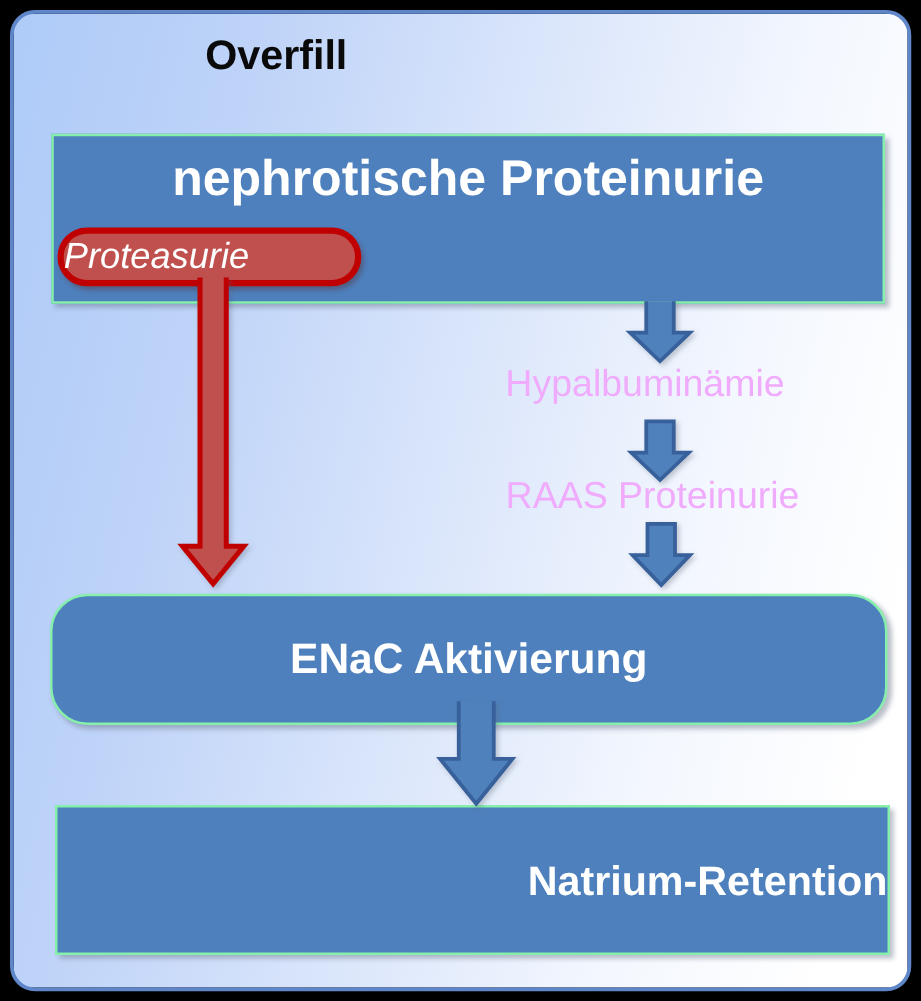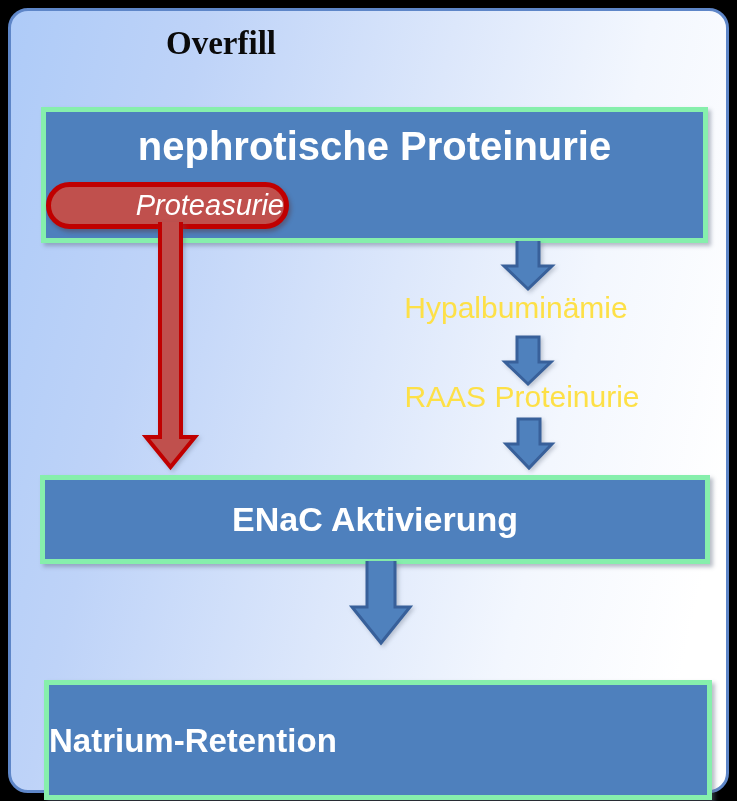--- a/index.html
+++ b/index.html
@@ -2,45 +2,45 @@
 <html><head>
 <meta charset="utf-8">
 <style>
   html,body{margin:0;padding:0;background:#000;}
   body{width:737px;height:801px;overflow:hidden;
        font-family:"Liberation Sans",sans-serif;}
   .frame{position:relative;width:737px;height:801px;background:#000;
          border-radius:16px;box-sizing:border-box;}
   .panel{position:absolute;left:8px;top:8px;right:8px;bottom:8px;
          border:3px solid #5E86C8;border-radius:20px;box-sizing:border-box;
-         background:linear-gradient(103deg,#AECBF8 0%,#BED3F8 22%,#DCE7FB 50%,#F3F7FE 72%,#FFFFFF 92%);font-family:Liberation Serif, serif;}
+         background:linear-gradient(103deg,#AECBF8 0%,#BED3F8 22%,#DCE7FB 50%,#F3F7FE 72%,#FFFFFF 92%);}
   .col-head{position:absolute;top:14px;font-size:33px;font-weight:bold;color:#0a0a0a;
             text-align:center;letter-spacing:0px;}
   .col-head.left{left:90px;width:240px;}
   .col-head.right{left:440px;width:240px;}
   .bluebox{position:absolute;box-sizing:border-box;background:#4E80BD;
-           border:5px solid #86efac;
+           border:2px solid #86efac;
            box-shadow:3px 3px 4px rgba(100,110,130,0.45);}
   .box1{left:41px;top:107px;width:667px;height:136px;}
   .box1 .title{position:absolute;left:0;top:12px;width:100%;text-align:center;
                font-size:40px;font-weight:bold;color:#fff;}
   .pill{position:absolute;left:46px;top:182px;width:243px;height:47px;
         box-sizing:border-box;background:#C0504D;border:5px solid #C00000;
         border-radius:26px;box-shadow:2px 3px 4px rgba(90,40,40,0.4);
-        display:flex;align-items:center;justify-content:flex-end;}
+        display:flex;align-items:center;justify-content:flex-start;}
   .pill span{font-size:29px;font-style:italic;color:#fff;}
   .midlabel{position:absolute;width:300px;text-align:center;font-size:30px;
-            color:#fde047;}
+            color:#f0abfc;}
   .lbl-hyp{left:366px;top:291px;}
   .lbl-raas{left:372px;top:380px;}
-  .enacbox{left:40px;top:475px;width:670px;height:89px;
-           display:flex;align-items:center;justify-content:center;}
+  .enacbox{left:40px;top:475px;width:670px;height:105px;
+           display:flex;align-items:center;justify-content:center;border-radius:30px;}
   .enacbox span{font-size:34px;font-weight:bold;color:#fff;}
-  .natbox{left:44px;top:680px;width:668px;height:120px;
-          display:flex;flex-direction:column;align-items:flex-start;justify-content:center;}
+  .natbox{left:44px;top:644px;width:668px;height:120px;
+          display:flex;flex-direction:column;align-items:flex-end;justify-content:center;}
   .natbox span{font-size:33px;font-weight:bold;color:#fff;line-height:45px;}
   svg.overlay{position:absolute;left:0;top:0;width:737px;height:801px;
               pointer-events:none;}
   .arr-shadow{filter:drop-shadow(2px 2px 2px rgba(90,100,120,0.35));}
 </style>
 </head>
 <body>
 
 <div class="frame">
   <div class="panel">

